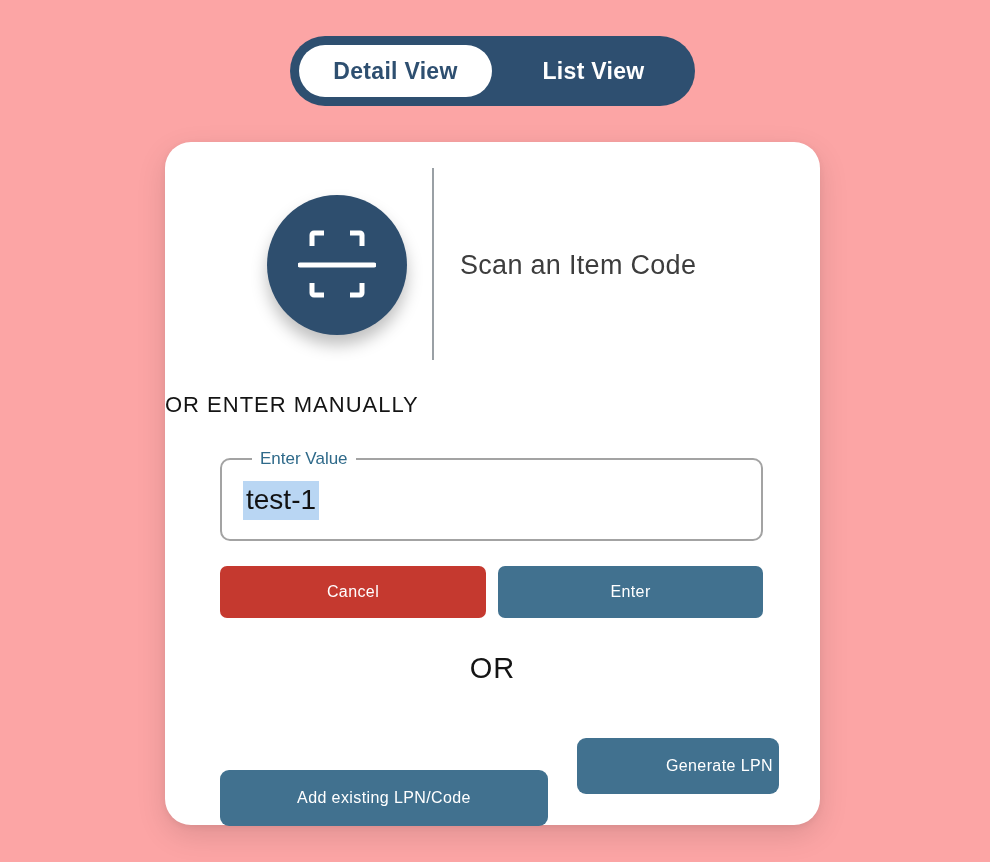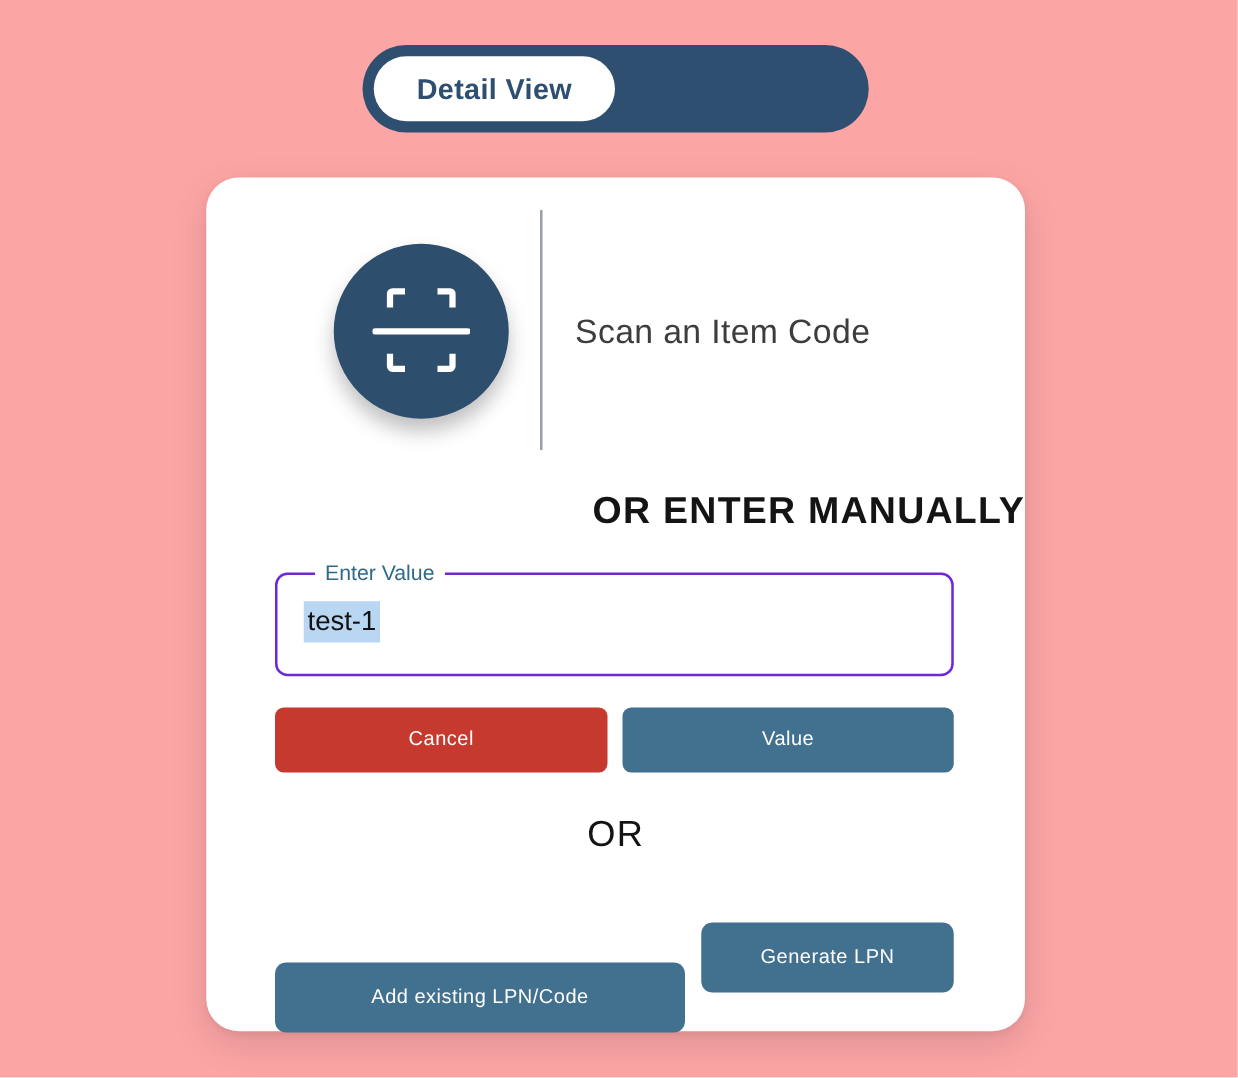--- a/index.html
+++ b/index.html
@@ -105,55 +105,55 @@
     color: #3d3d3d;
     letter-spacing: 0.3px;
   }
 
   
   .manual-heading {
     position: absolute;
     left: 0;
     top: 250px;
     width: 100%;
-    text-align: right;
-    font-size: 30px;
-    font-weight: 700;
+    text-align: left;
+    font-size: 22px;
+    font-weight: 400;
     color: #141414;
     letter-spacing: 1px;
   }
 
   
   .input-outline {
     position: absolute;
     left: 55px;
     top: 316px;
     width: 543px;
     height: 83px;
-    border: 2px solid #6d28d9;
+    border: 2px solid #a3a3a3;
     border-radius: 10px;
     box-sizing: border-box;
     cursor: text;
   }
   .input-label {
     position: absolute;
     top: -11px;
     left: 30px;
     background: #ffffff;
     padding: 0 8px;
     font-size: 17px;
     font-weight: 500;
     color: #2f6a8a;
     line-height: 20px;
   }
   .input-value {
     position: absolute;
     left: 21px;
     top: 24px;
-    font-size: 22px;
+    font-size: 28px;
     color: #121212;
   }
   .input-value .highlight {
     background: #b9d6f3;
     padding: 3px 3px 5px 3px;
   }
 
   
   .btn {
     position: absolute;
@@ -178,29 +178,30 @@
     top: 510px;
     width: 100%;
     text-align: center;
     font-size: 29px;
     font-weight: 500;
     color: #141414;
     letter-spacing: 1px;
   }
 
   .add-existing-btn { left: 55px;  top: 628px; width: 328px; height: 56px; border-radius: 9px; }
-  .generate-btn     { left: 396px; top: 596px; width: 202px; height: 56px; border-radius: 9px; }
+  .generate-btn     { left: 412px; top: 596px; width: 202px; height: 56px; border-radius: 9px; text-align: right; }
 </style>
 </head>
 <body>
 
 <div class="screen">
 
   <div class="view-toggle">
     <button class="toggle-btn active">Detail View</button>
+    <button class="toggle-btn inactive">List View</button>
   </div>
 
   <div class="card">
 
     <button class="scan-circle">
       <span>
         <svg width="78" height="76" viewBox="0 0 78 76" fill="none">
           <path d="M14 20 V9 a2 2 0 0 1 2-2 H26" stroke="#ffffff" stroke-width="5" fill="none"></path>
           <path d="M52 7 H62 a2 2 0 0 1 2 2 V20" stroke="#ffffff" stroke-width="5" fill="none"></path>
           <line x1="2" y1="39" x2="76" y2="39" stroke="#ffffff" stroke-width="5" stroke-linecap="round"></line>
@@ -216,21 +217,21 @@
 
     <div class="manual-heading">OR ENTER MANUALLY</div>
 
     <div class="input-outline">
       <span class="input-label">Enter Value</span>
       <span class="input-value"><span class="highlight">test-1</span></span>
     </div>
 
     <button class="btn red cancel-btn">Cancel</button>
 
-    <button class="btn blue submit-btn">Value</button>
+    <button class="btn blue submit-btn">Enter</button>
 
     <div class="or-text">OR</div>
 
     <button class="btn blue add-existing-btn">Add existing LPN/Code</button>
 
     <button class="btn blue generate-btn">Generate LPN</button>
 
   </div>
 </div>
 

